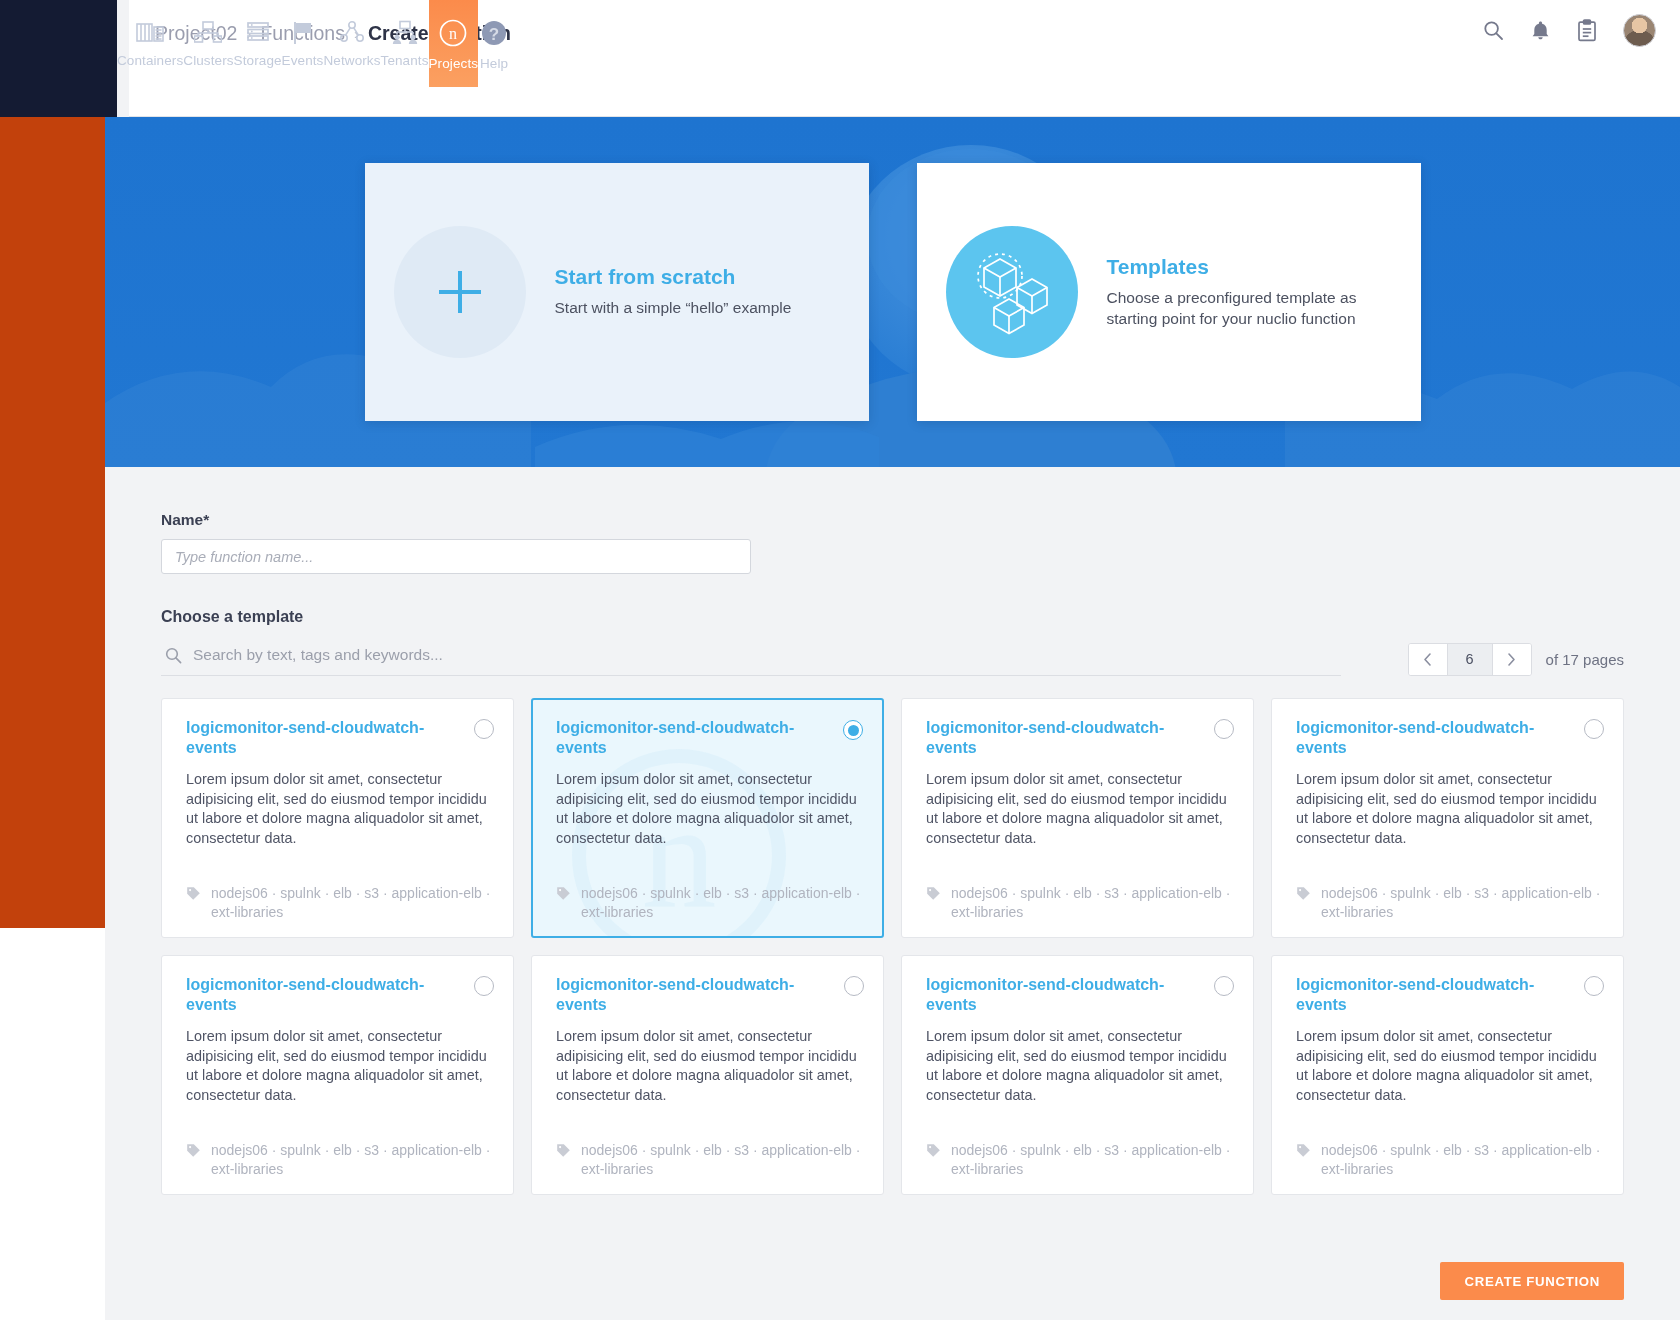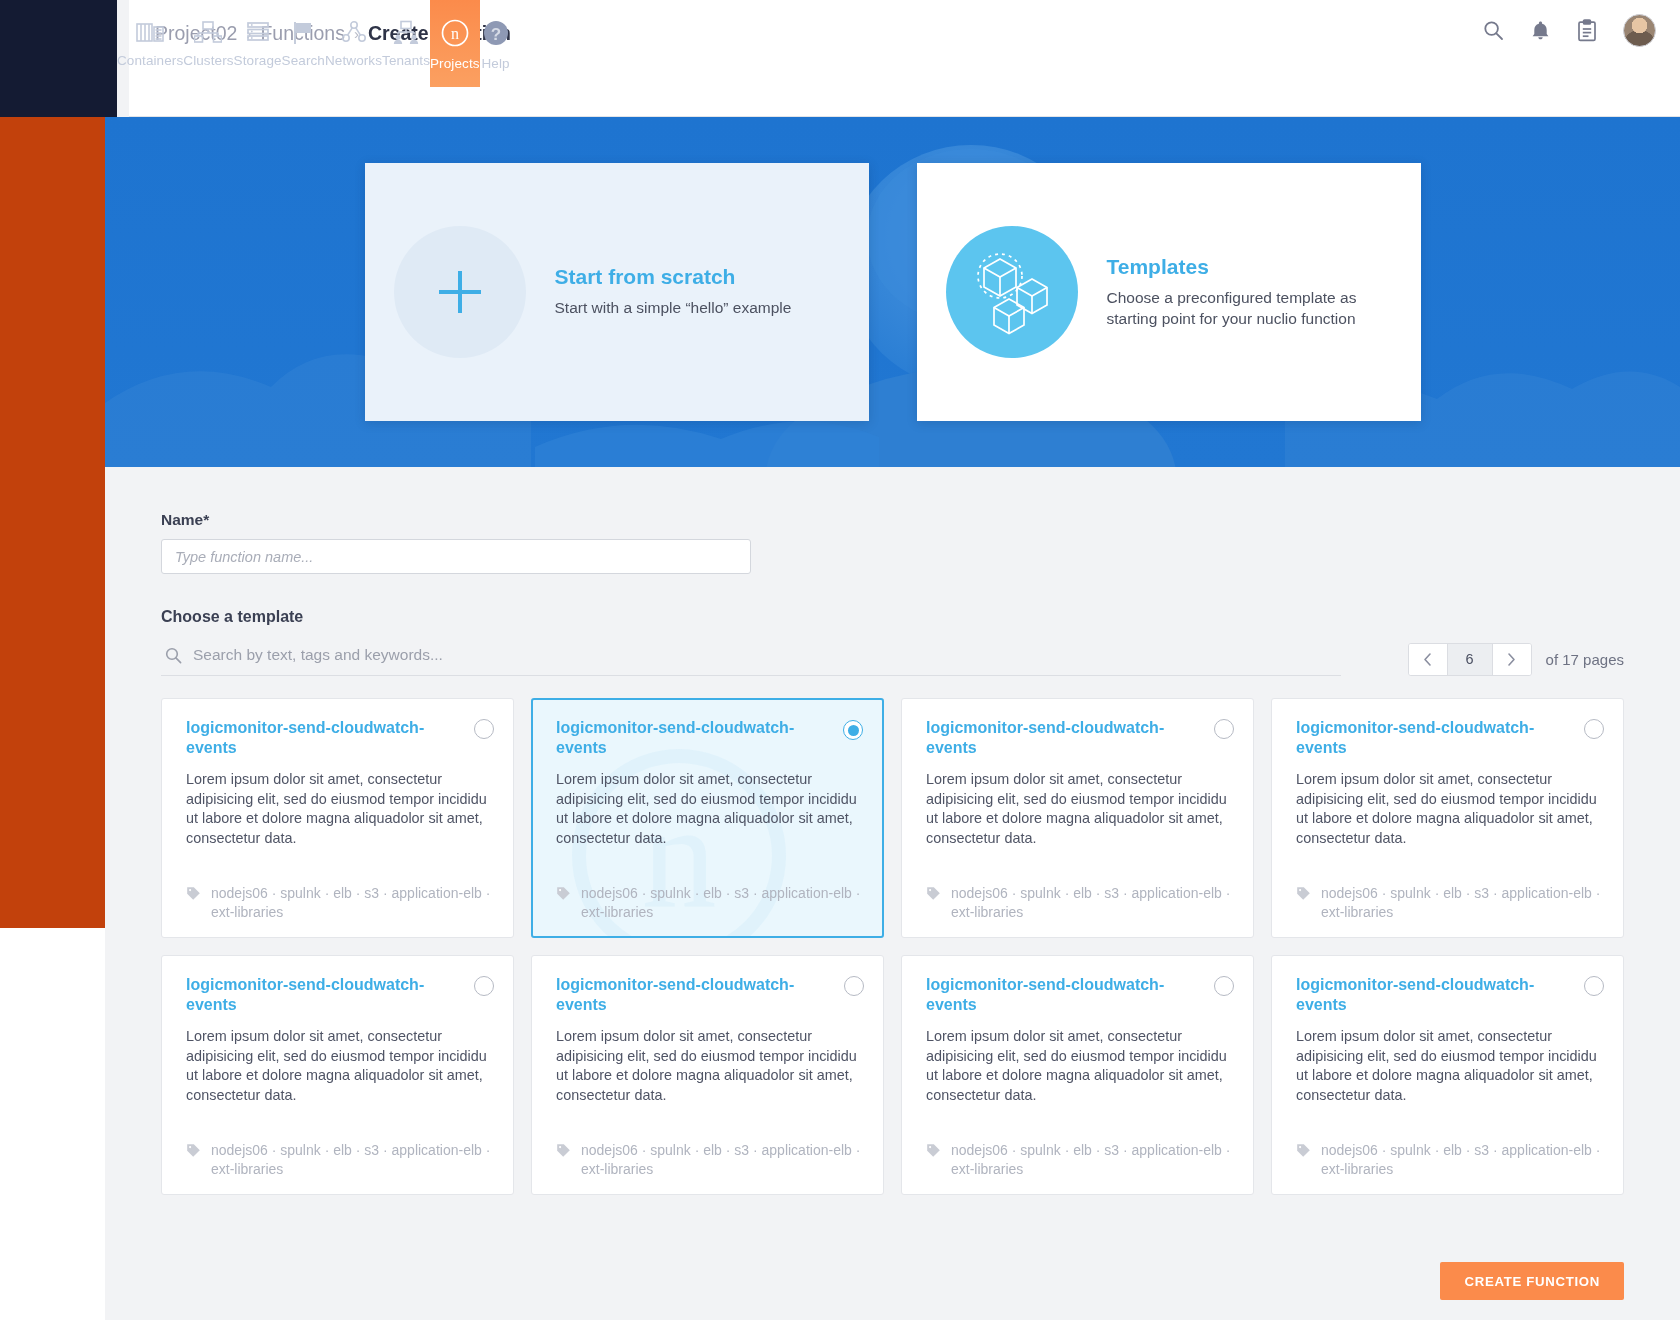--- a/index.html
+++ b/index.html
@@ -283,21 +283,21 @@
       <span class="lbl">Storage</span>
     </div>
 
     <div class="nav-item">
       <span class="ic">
         <svg width="26" height="26" viewBox="0 0 26 26">
           <path d="M5 2 v22" stroke="#c3cbdb" stroke-width="1.9" fill="none"></path>
           <path d="M6 3 h15 v10 h-15 z" fill="#c3cbdb"></path>
         </svg>
       </span>
-      <span class="lbl">Search</span>
+      <span class="lbl">Events</span>
     </div>
 
     <div class="nav-item">
       <span class="ic">
         <svg width="28" height="26" viewBox="0 0 28 26">
             <g fill="none" stroke="#c3cbdb" stroke-width="1.6">
           <circle cx="14" cy="5" r="3.2"></circle>
               <circle cx="6" cy="18" r="3.2"></circle>
               <circle cx="22" cy="18" r="3.2"></circle>
           <line x1="12.2" y1="7.8" x2="7.6" y2="15.2"></line>

